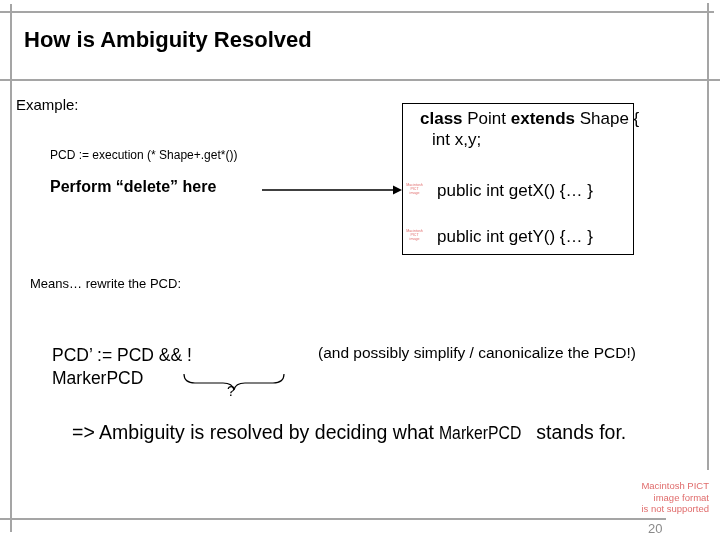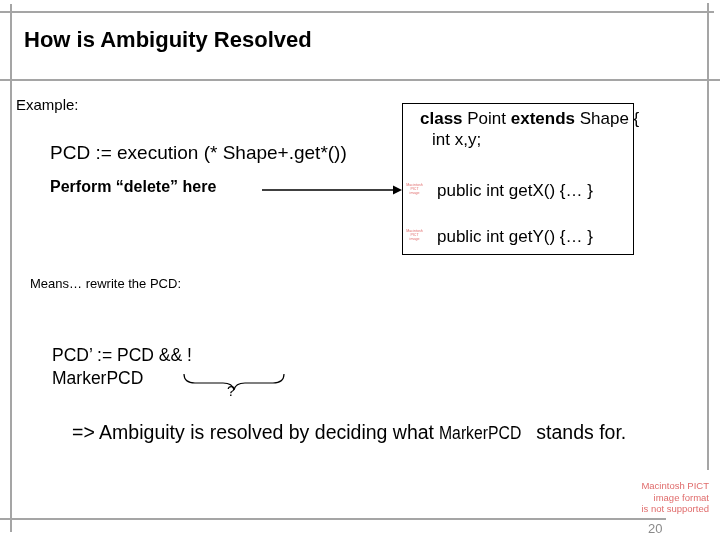--- a/index.html
+++ b/index.html
@@ -18,21 +18,21 @@
   .line-h-bottom { top: 518px; left: 0;     width: 666px; height: 2px; }
   .line-v-left   { left: 10px; top: 4px;    width: 2px;   height: 528px; }
   .line-v-right  { left: 707px; top: 3px;   width: 2px;   height: 467px; }
 
   .title {
     position: absolute; left: 24px; top: 27px;
     font-size: 22px; font-weight: bold; letter-spacing: 0px;
     white-space: nowrap;
   }
   .example-label { position: absolute; left: 16px; top: 96px; font-size: 15px; }
-  .pcd-def { position: absolute; left: 50px; top: 142px; font-size: 19px; white-space: nowrap; }
+  .pcd-def { position: absolute; left: 50px; top: 148px; font-size: 12px; white-space: nowrap; }
   .perform-line { position: absolute; left: 50px; top: 178px; font-size: 16px; white-space: nowrap; font-weight: bold; }
   .arrow-svg { position: absolute; left: 258px; top: 183px; }
 
   .code-box {
     position: absolute; left: 402px; top: 103px;
     width: 230px; height: 150px;
     border: 1.5px solid #000;
     font-size: 17px;
   }
   .code-box .cb-line { position: absolute; white-space: nowrap; margin-left: 8px; }
@@ -125,20 +125,21 @@
   <div class="pcd2-block">
     <div>PCD’ := PCD &amp;&amp; !</div>
     <div>MarkerPCD</div>
   </div>
 
   <svg class="brace-svg" width="104" height="20" viewBox="0 0 104 20">
     <path d="M2,2 C2,9 7,11 13,11 L41,11 C47,11 51,13 52,18 C53,13 57,11 63,11 L91,11 C97,11 102,9 102,2" fill="none" stroke="#000" stroke-width="1.2"></path>
   </svg>
   <div class="question-mark">?</div>
 
+  <div class="aside-note">(and possibly simplify / canonicalize the PCD!)</div>
 
   <div class="conclusion">
     <span>=&gt; Ambiguity is resolved by deciding what </span><span class="marker-condensed">MarkerPCD</span><span> stands for.</span>
   </div>
 
   <div class="pict-placeholder">
     <span>Macintosh PICT</span>
     <span>image format</span>
     <span>is not supported</span>
   </div>

